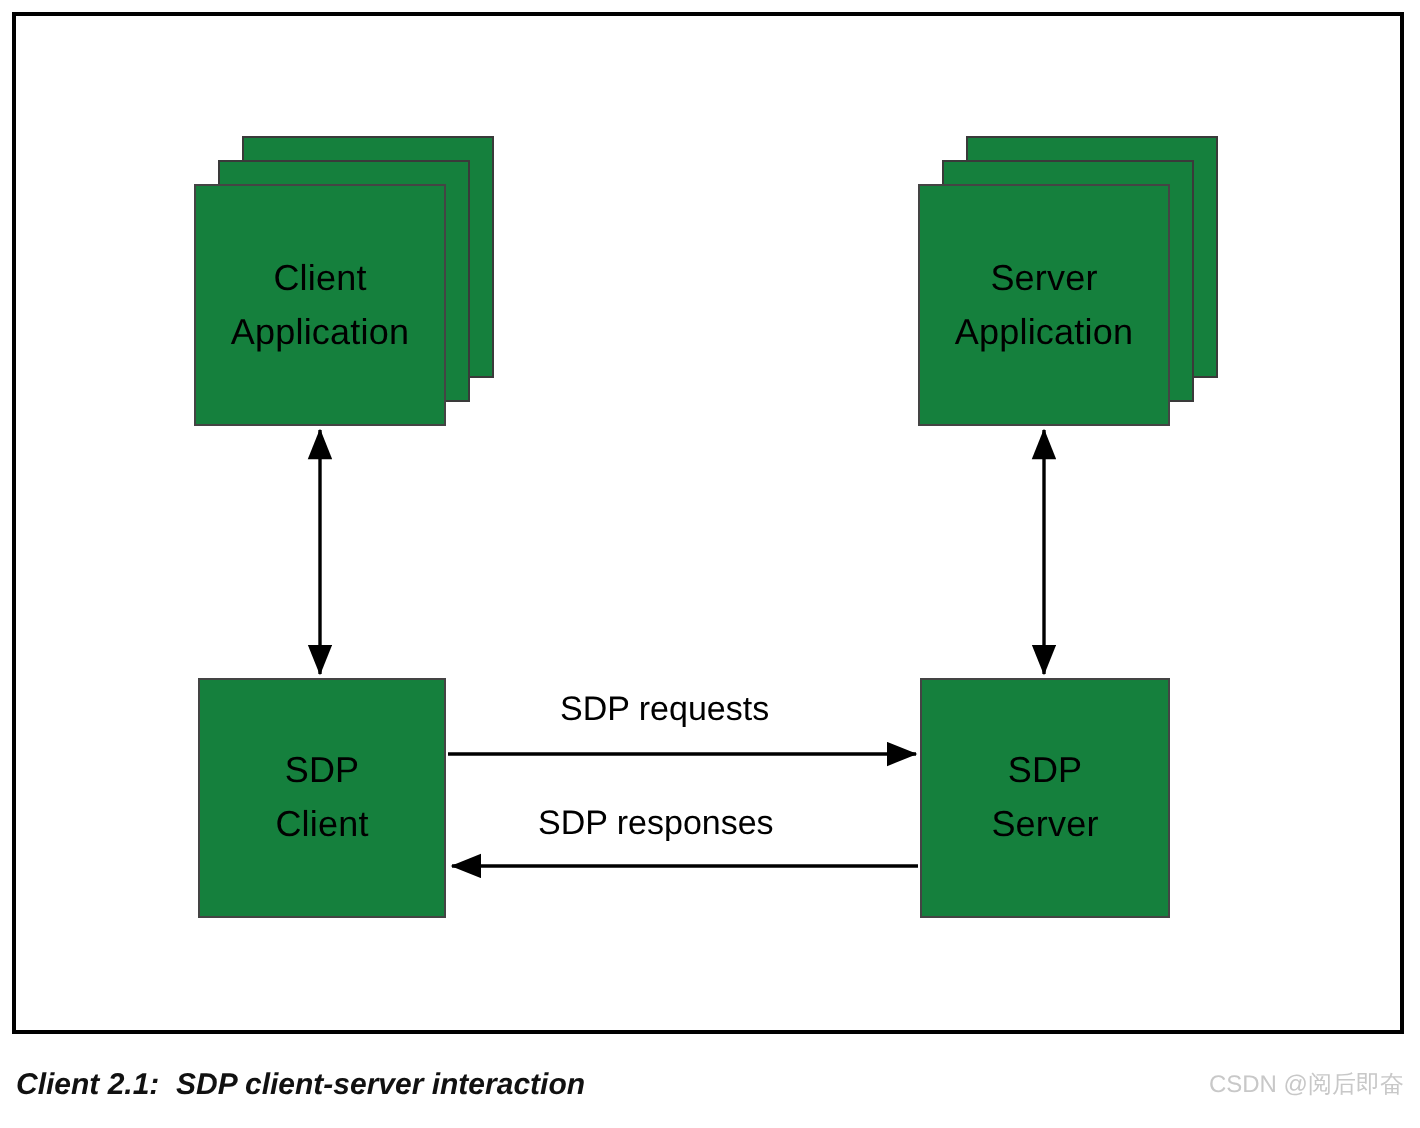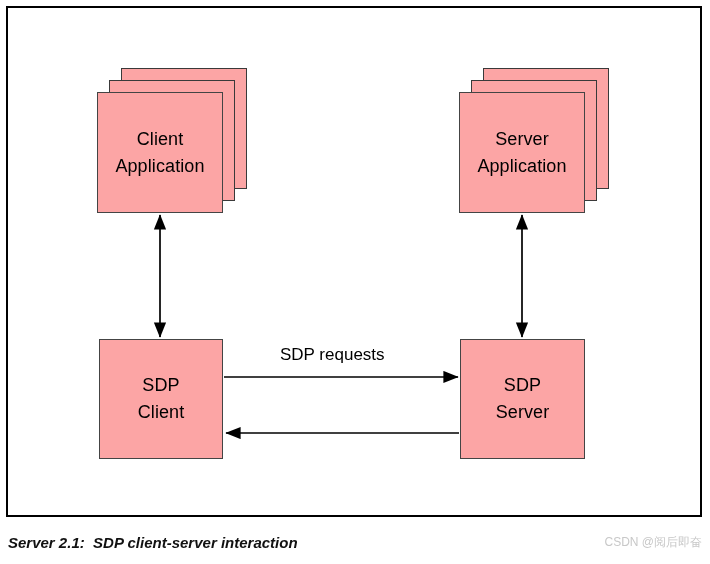--- a/index.html
+++ b/index.html
@@ -25,21 +25,21 @@
     height: 511px;
     border: 2px solid #000000;
     box-sizing: border-box;
     background: #ffffff;
   }
 
   
   .node-box {
     position: absolute;
     box-sizing: border-box;
-    background: #fca5a5;
+    background: #15803d;
     border: 1.6px solid #3a3a3a;
   }
   .node-box.front {
     border-color: #444444;
     z-index: 5;
   }
   .node-box.back {
     z-index: 1;
   }
   .node-box.mid {
@@ -155,20 +155,21 @@
         <line x1="216" y1="369" x2="450" y2="369" stroke="#000000" stroke-width="1.7" marker-end="url(#arrow-end)"></line>
       </g>
 
       <g>
         <line x1="451" y1="425" x2="218" y2="425" stroke="#000000" stroke-width="1.7" marker-end="url(#arrow-end)"></line>
       </g>
     </svg>
 
     <div class="edge-label" style="left:272px; top:337px;">SDP requests</div>
 
+    <div class="edge-label" style="left:261px; top:394px;">SDP responses</div>
 
   </div>
 
-  <div id="caption">Server 2.1:  SDP client-server interaction</div>
+  <div id="caption">Client 2.1:  SDP client-server interaction</div>
 
   <div id="watermark">CSDN @阅后即奋</div>
 
 </div>
 
 </body></html>

